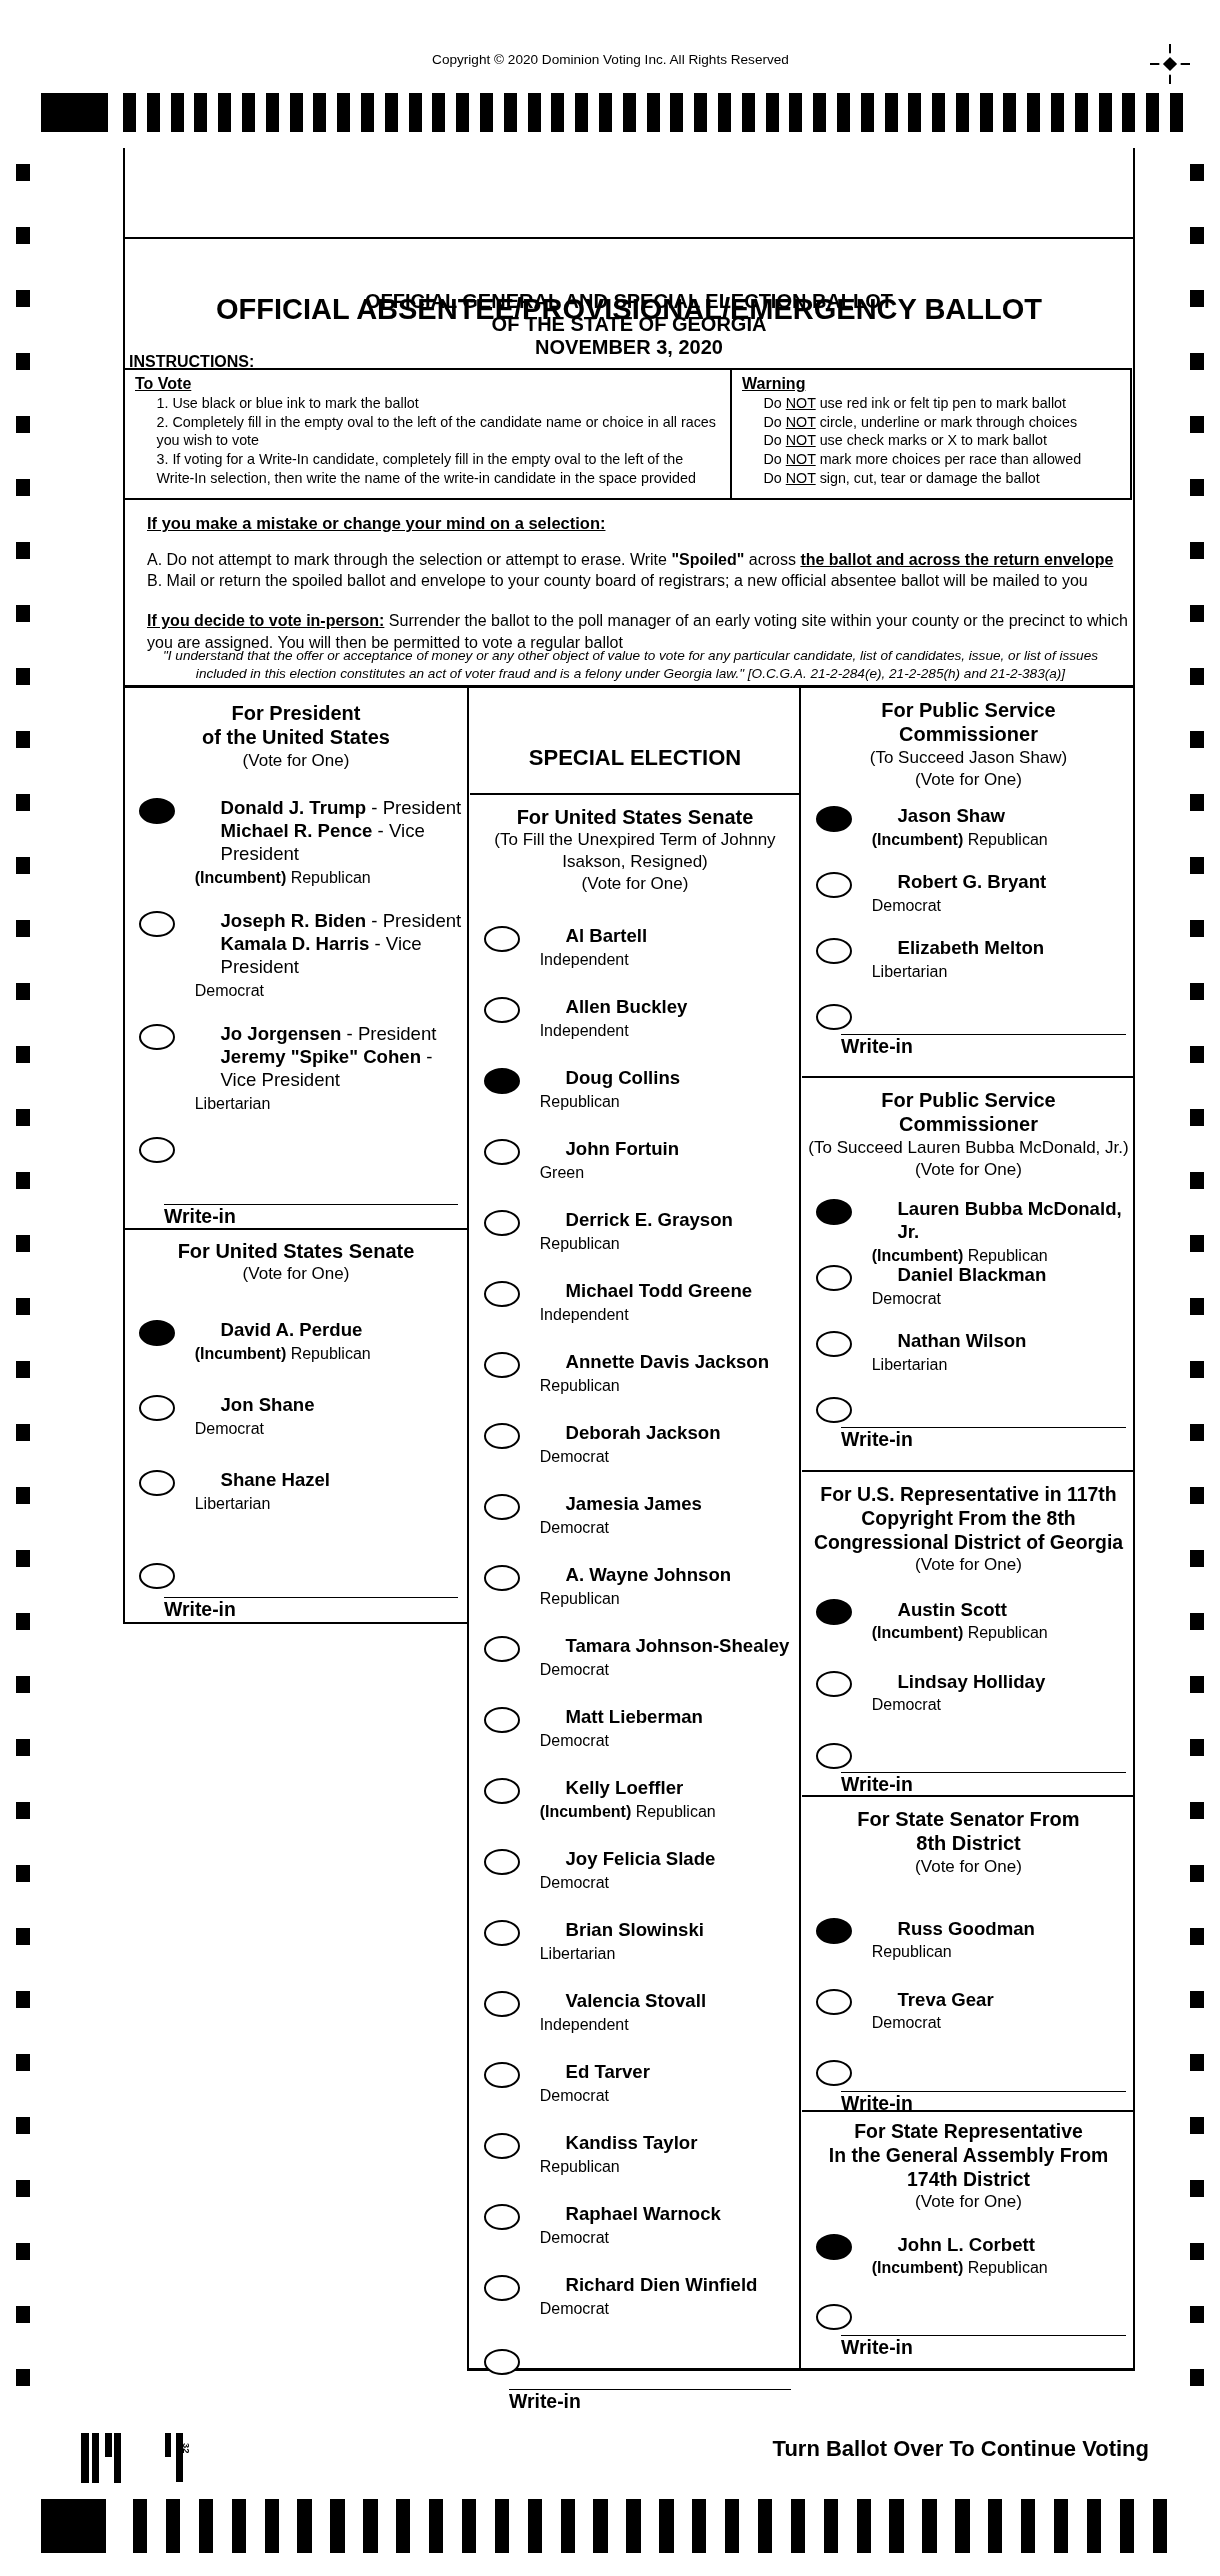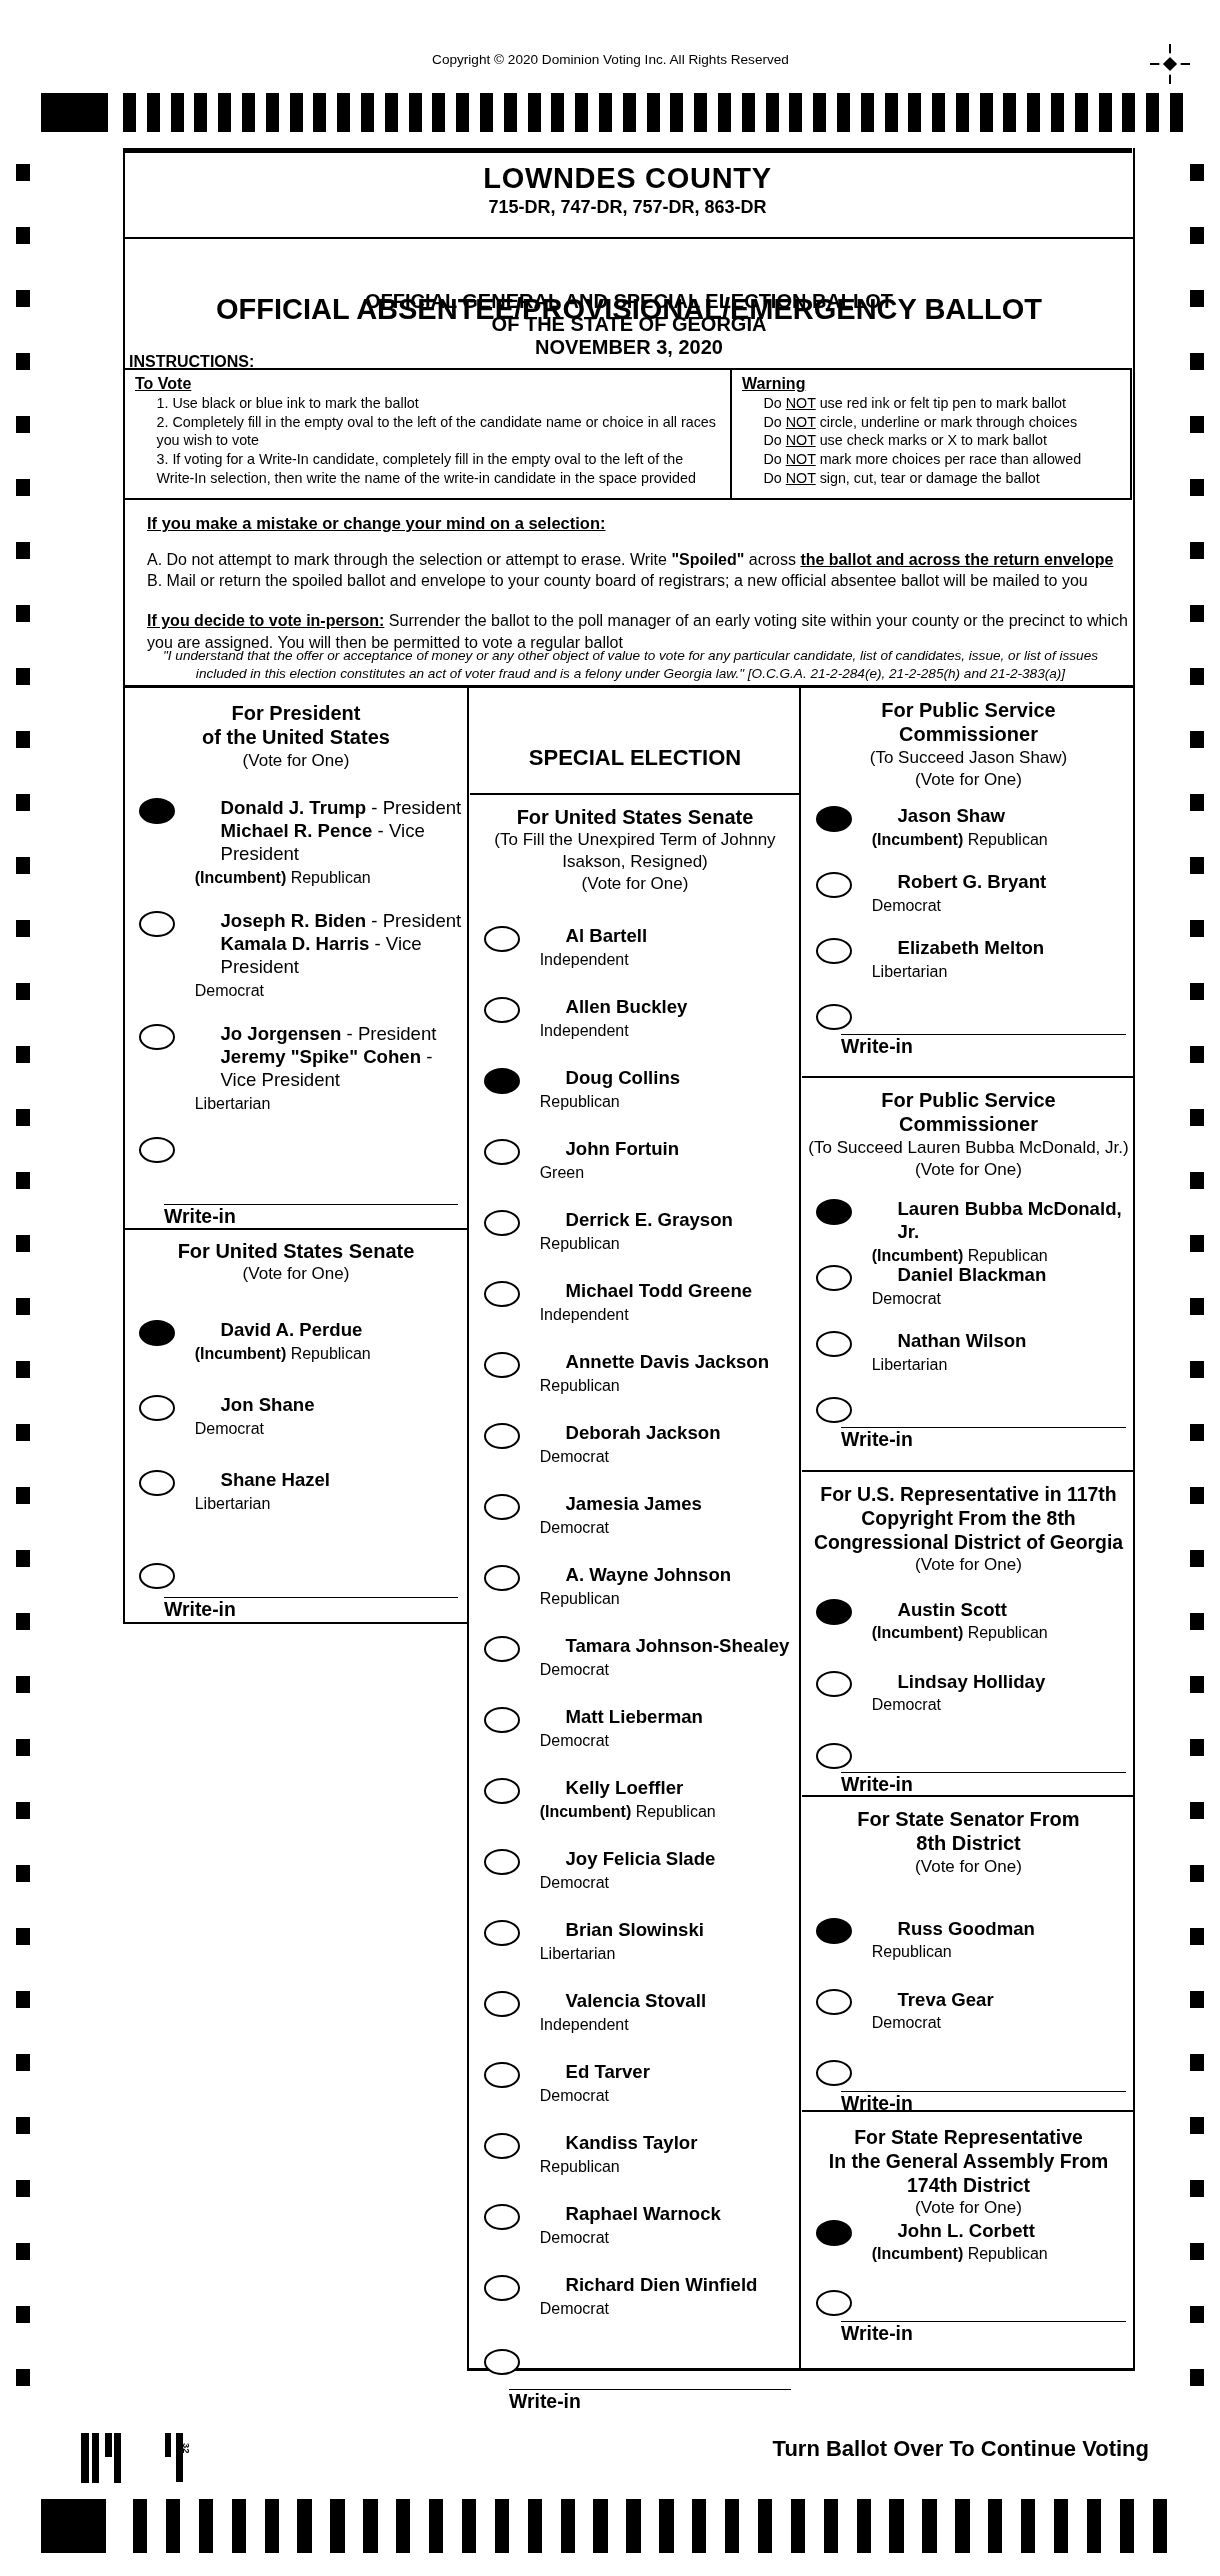--- a/index.html
+++ b/index.html
@@ -64,21 +64,21 @@
   .banner{height:67px;box-sizing:border-box;padding-top:17px;text-align:center;
           font-weight:bold;font-size:22px;border-bottom:2.2px solid #000;}
   
   .h-pres{padding-top:13px;margin-bottom:24.4px;}
   .h-sen1{padding-top:11.5px;margin-bottom:33px;}
   .h-sp{padding-top:10px;margin-bottom:29px;}
   .h-s1{padding-top:10px;margin-bottom:13.6px;}
   .h-s2{padding-top:10px;margin-bottom:16.5px;}
   .h-s3{padding-top:10px;margin-bottom:21.5px;}
   .h-s4{padding-top:10px;margin-bottom:39px;}
-  .h-s5{padding-top:13px;}
+  .h-s5{padding-top:7px;margin-bottom:20px;}
   
   .cand-row{display:flex;align-items:flex-start;}
   .oval{width:36px;height:26px;border:2.2px solid #000;border-radius:50%;margin-left:14.3px;
         margin-top:1.4px;flex:0 0 auto;box-sizing:border-box;background:#fff;}
   .oval[data-filled="filled"]{background:#000;}
   .cand-text{margin-left:12.2px;}
   .nameline{font-size:18.6px;line-height:23px;font-weight:bold;padding-left:33px;}
   .nameline .nr{font-weight:normal;}
   .party{font-size:16px;line-height:21.5px;padding-left:7.2px;margin-top:1.4px;}
   .party .pb{font-weight:bold;}
@@ -283,24 +283,20 @@
   <div class="hline" style="left:123px;top:237px;width:1012px;height:2.2px;"></div>
   <div class="hline" style="left:123px;top:685px;width:1012px;height:2.9px;"></div>
   <div class="hline" style="left:123px;top:1228px;width:344px;height:2.2px;"></div>
   <div class="hline" style="left:123px;top:1622px;width:344px;height:2.2px;"></div>
   <div class="hline" style="left:467px;top:2368px;width:667px;height:2.9px;"></div>
   <div class="vline" style="left:123px;top:148px;width:2.2px;height:1476px;"></div>
   <div class="vline" style="left:1133px;top:148px;width:2.2px;height:2223px;"></div>
   <div class="vline" style="left:467px;top:685px;width:2.2px;height:1686px;"></div>
   <div class="vline" style="left:799px;top:685px;width:2.2px;height:1686px;"></div>
 
-  <div class="county-box">
-    <div class="county">LOWNDES COUNTY</div>
-    <div class="precincts">715-DR, 747-DR, 757-DR, 863-DR</div>
-  </div>
   <div class="ballot-title">OFFICIAL ABSENTEE/PROVISIONAL/EMERGENCY BALLOT</div>
   <div class="subtitle">
     <div>OFFICIAL GENERAL AND SPECIAL ELECTION BALLOT</div>
     <div>OF THE STATE OF GEORGIA</div>
     <div>NOVEMBER 3, 2020</div>
   </div>
   <div class="instr-label">INSTRUCTIONS:</div>
 
   <div class="instr-box">
     <div class="tovote">

